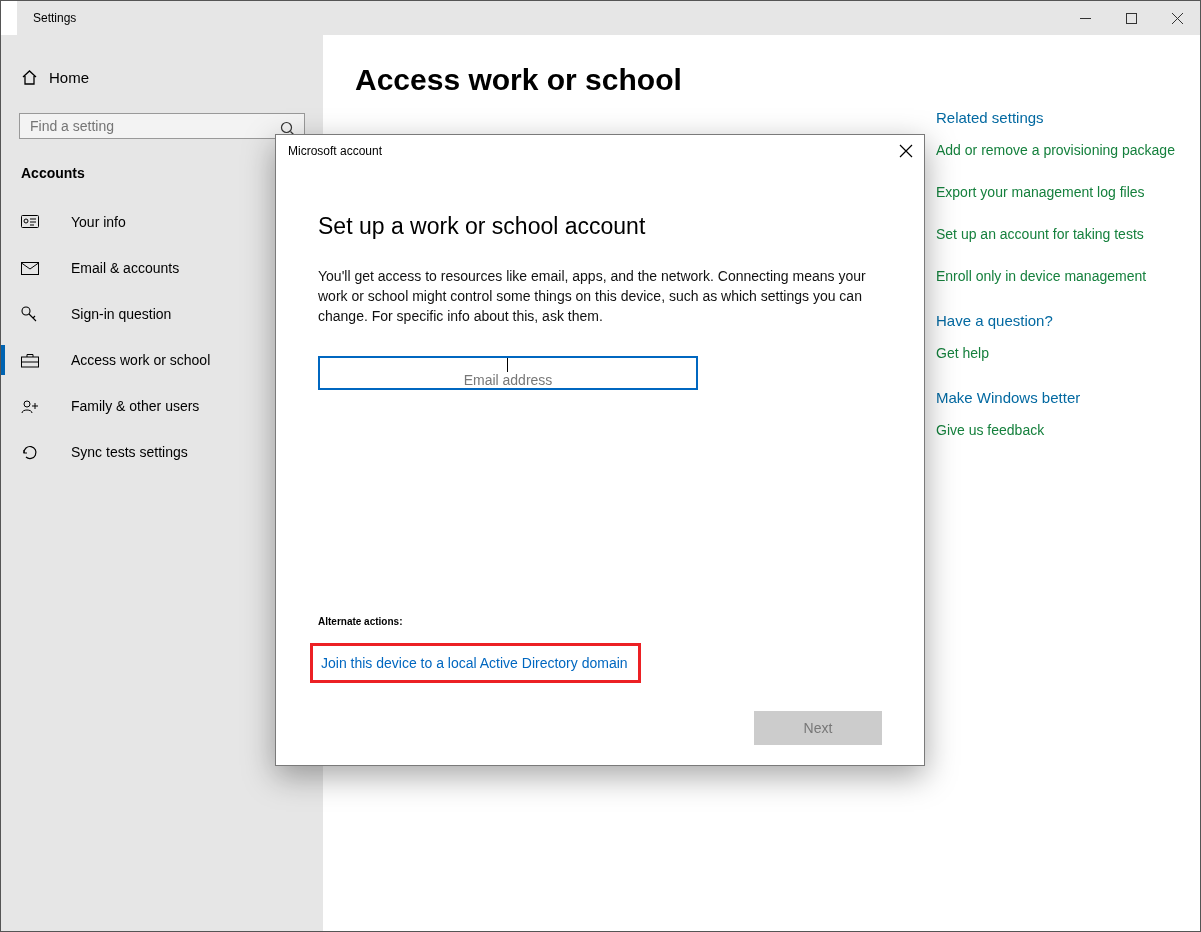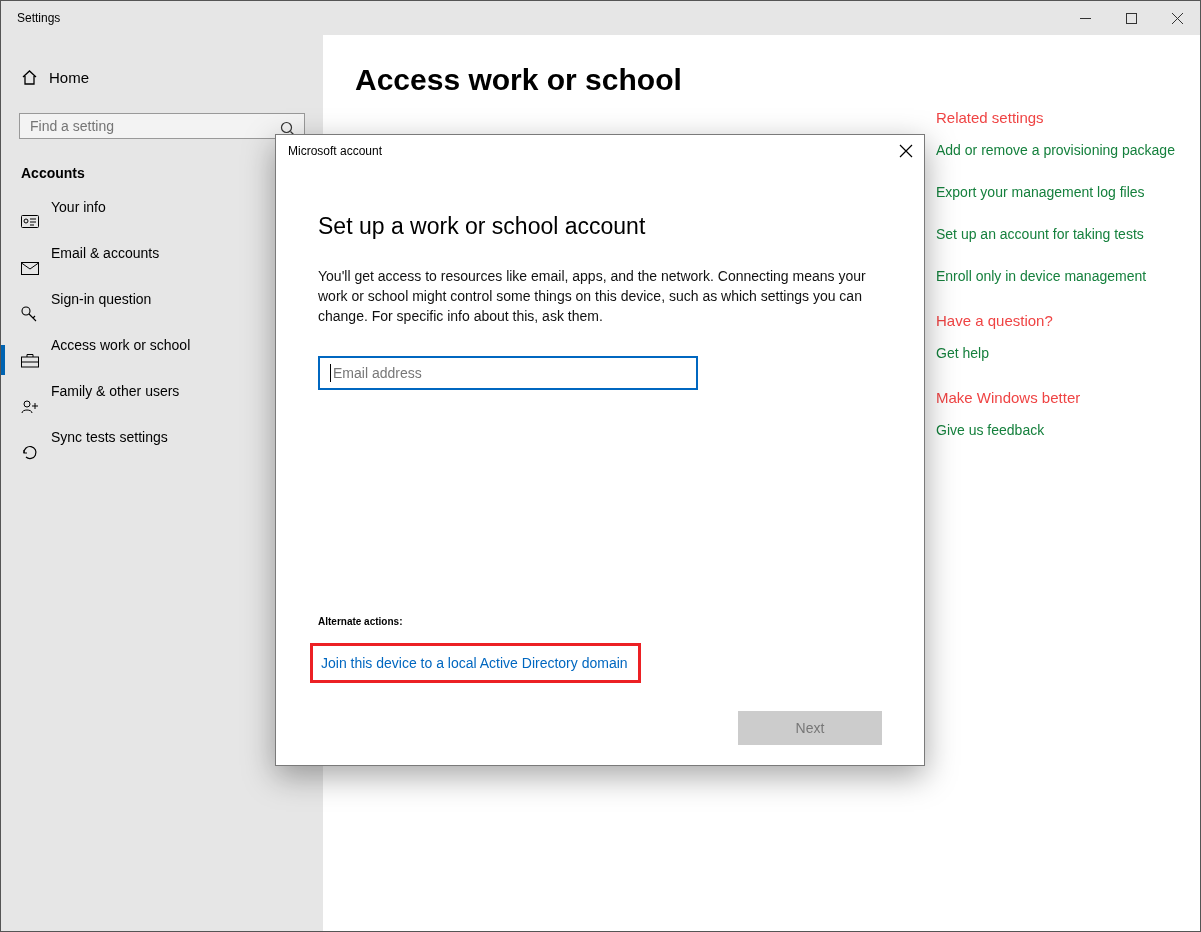--- a/index.html
+++ b/index.html
@@ -9,21 +9,21 @@
     color:#000;
     width:1201px;
     height:932px;
     position:relative;
     overflow:hidden;
     box-sizing:border-box;
     border:1px solid #555;
   }
   
   .titlebar{
-    position:absolute;left:0;top:0;right:0;height:34px;
+    position:absolute;left:16px;top:0;right:0;height:34px;
     background:#e6e6e6;
     display:flex;align-items:center;
     border-bottom:1px solid #e6e6e6;
   }
   .titlebar .title{
     padding-left:16px;font-size:12px;color:#000;
   }
   .win-controls{
     position:absolute;right:0;top:0;height:34px;display:flex;
   }
@@ -53,42 +53,42 @@
   .searchbox input{
     border:none;background:transparent;outline:none;flex:1;
     font-size:14px;color:#000;font-family:inherit;
   }
   .searchbox .sicon{position:absolute;right:8px;top:7px;color:#444}
   .section-label{
     margin:26px 0 14px 20px;font-size:14px;font-weight:600;
   }
   .nav{list-style:none;margin:18px 0 0 0;padding:0}
   .nav li{
-    height:46px;display:flex;padding-left:20px;
-    font-size:14px;color:#000;position:relative;
+    height:46px;display:flex;align-items:center;padding-left:20px;
+    font-size:14px;color:#000;position:relative;gap:20px;
   }
   .nav li .ico{width:30px;display:flex;align-items:center}
   .nav li.active::before{
     content:"";position:absolute;left:0;top:8px;bottom:8px;width:4px;
     background:#0063b1;
   }
   .nav li.active{font-weight:400}
   
   .main{
     position:absolute;left:322px;top:34px;right:0;bottom:0;background:#fff;
   }
   .page-title{
     font-size:30px;font-weight:600;margin:28px 0 0 32px;letter-spacing:0;
   }
   
   .rightcol{
     position:absolute;right:18px;top:74px;width:246px;
     font-size:14px;
   }
-  .rightcol .h{font-size:15px;color:#ef4444;margin-bottom:14px}
+  .rightcol .h{font-size:15px;color:#0369a1;margin-bottom:14px}
   .rightcol a{color:#15803d;text-decoration:none;display:block;margin-bottom:22px;line-height:20px}
   .rightcol .q{margin-top:26px}
   
   .modal{
     position:absolute;left:274px;top:133px;width:650px;height:632px;
     background:#fff;border:1px solid #7a7a7a;
     box-shadow:0 10px 30px rgba(0,0,0,.35);
     box-sizing:border-box;
   }
   .modal .mh{
@@ -104,39 +104,39 @@
     position:relative;
   }
   .modal h2{
     font-size:23px;font-weight:400;margin:0 0 26px 0;
   }
   .modal p.desc{
     font-size:14px;line-height:20px;margin:0 0 30px 0;color:#111;max-width:570px;
   }
   .email{
     width:380px;height:34px;border:2px solid #0067c0;box-sizing:border-box;
-    padding:0 10px;font-size:14px;color:#666;display:flex;align-items:center;
+    padding:0 10px;font-size:14px;color:#666;display:flex;align-items:center;flex-direction:column;
   }
   .email .caret{
     width:1px;height:18px;background:#000;margin-right:2px;
     animation:blink 1s steps(1) infinite;
   }
   @keyframes blink{50%{opacity:0}}
   .alt-h{
     position:absolute;left:42px;bottom:138px;font-size:10px;font-weight:600;
   }
   .alt-link-wrap{
     position:absolute;left:34px;bottom:82px;
     border:3px solid #ec2024;padding:8px 10px 8px 8px;
   }
   .alt-link{
     color:#0067c0;font-size:14px;text-decoration:none;
   }
   .next{
-    position:absolute;right:42px;bottom:20px;width:144px;height:34px;
+    position:absolute;right:42px;bottom:20px;width:128px;height:34px;
     background:#ccc;color:#777;border:none;font-size:14px;font-family:inherit;
     display:flex;align-items:center;justify-content:center;
   }
   svg{overflow:visible}
 </style>
 </head>
 <body>
 
 <div class="titlebar">
   <div class="title">Settings</div>

